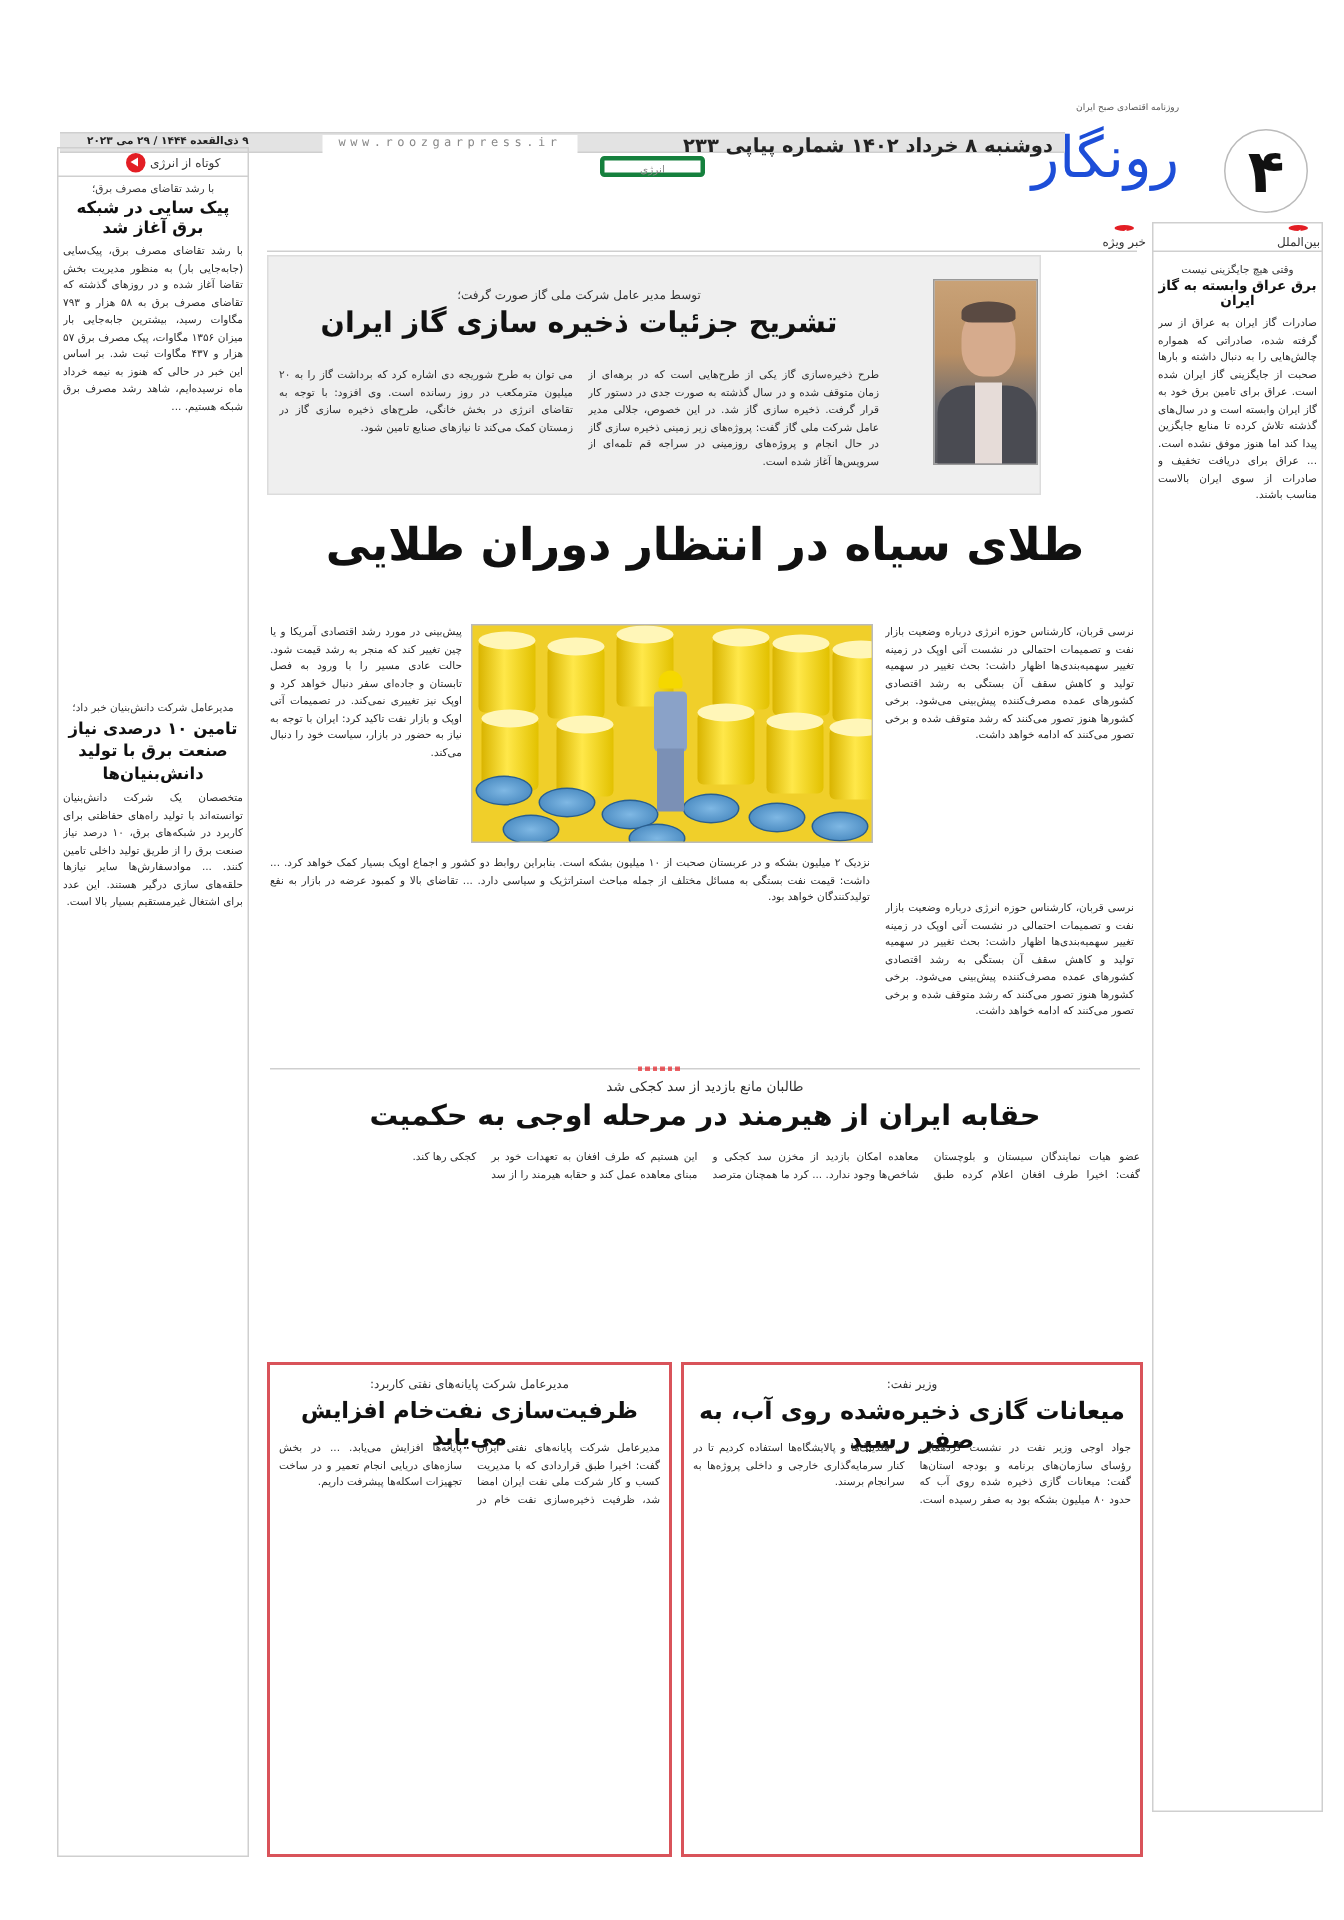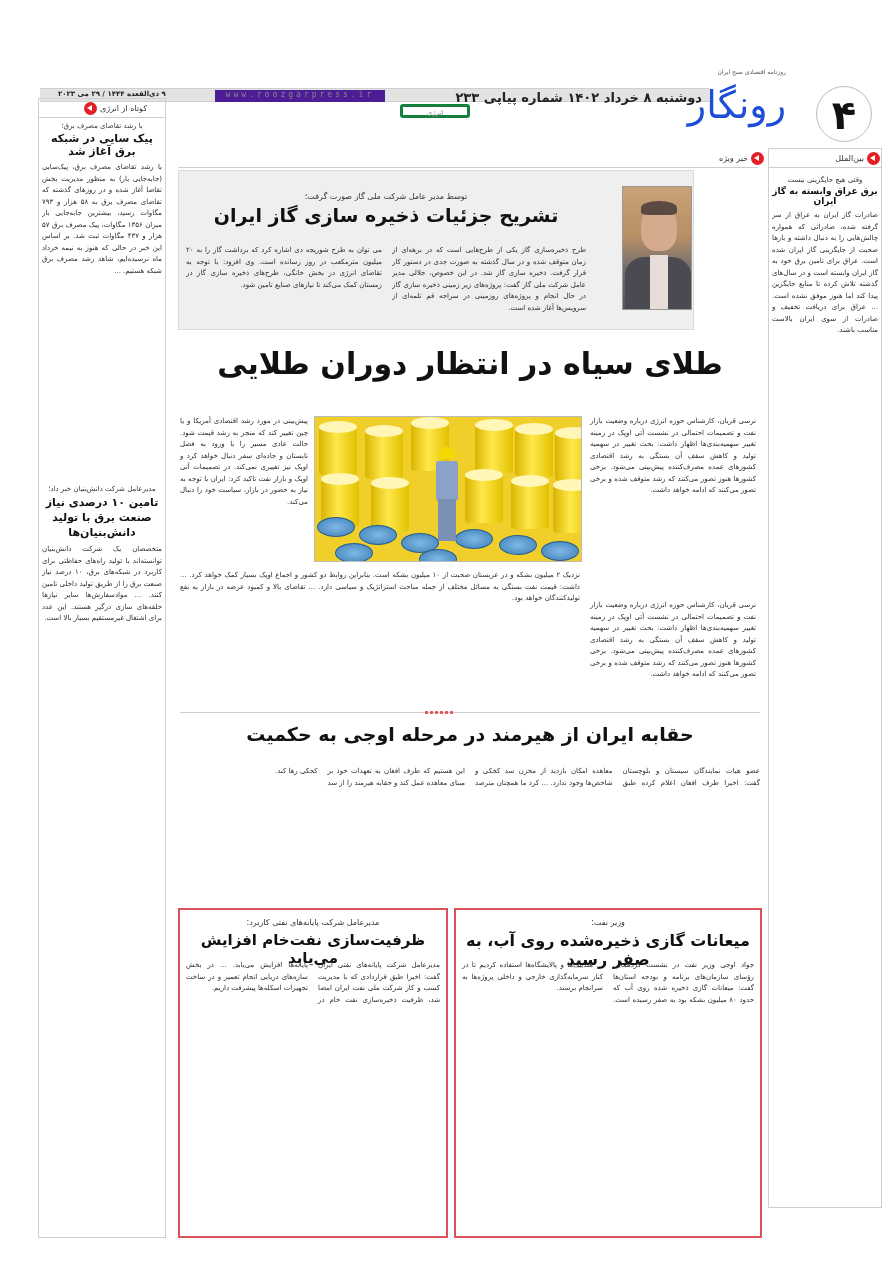--- a/index.html
+++ b/index.html
@@ -7,28 +7,28 @@
   body { font-family: "DejaVu Sans", sans-serif; color: #1a1a1a; direction: rtl; position: relative; }
   .abs { position: absolute; }
 
   
   .masthead { position: absolute; left: 0; top: 0; width: 896px; height: 150px; }
   .tagline { position: absolute; right: 110px; top: 68px; font-size: 6px; color: #555; }
   .logo { position: absolute; right: 110px; top: 84px; width: 95px; height: 42px; color: #1d4ed8; font-weight: normal; font-size: 38px; line-height: 42px; font-family: "DejaVu Sans", sans-serif; letter-spacing: -2px; text-align: left; }
   .page-num-circle { position: absolute; right: 24px; top: 86px; width: 56px; height: 56px; border-radius: 50%; border: 1px solid #bbb; background: #fff; font-size: 40px; font-weight: bold; color: #111; text-align: center; line-height: 56px; }
   .header-band { position: absolute; left: 40px; top: 88px; width: 670px; height: 14px; background: #e3e3e3; border-top: 1px solid #cfcfcf; border-bottom: 1px solid #cfcfcf; }
   .header-band .issue { position: absolute; right: 8px; top: 1px; font-size: 13px; font-weight: bold; color: #222; }
-  .header-band .url { position: absolute; left: 175px; width: 170px; top: 1px; height: 12px; background: #4c1d95; text-align: center; font-size: 8px; letter-spacing: 3px; color: #888; direction: ltr; font-family: "DejaVu Sans Mono", monospace; }
+  .header-band .url { position: absolute; left: 175px; width: 170px; top: 1px; height: 12px; background: #ffffff; text-align: center; font-size: 8px; letter-spacing: 3px; color: #888; direction: ltr; font-family: "DejaVu Sans Mono", monospace; }
   .header-band .date { position: absolute; left: 18px; top: 1px; font-size: 7px; font-weight: bold; color: #222; }
   .section-sketch { position: absolute; left: 400px; top: 104px; width: 70px; height: 14px; border: 3px solid #15803d; border-radius: 3px; font-size: 7px; color: #888; text-align: center; line-height: 12px; }
 
   
   .sidebar-left { position: absolute; left: 38px; top: 98px; width: 128px; height: 1140px; border: 1px solid #cfcfcf; }
   .sidebar-right { position: absolute; right: 14px; top: 148px; width: 114px; height: 1060px; border: 1px solid #cfcfcf; }
-  .sec-tag { position: absolute; height: 16px; font-size: 8px; color: #333; display: flex; align-items: center; gap: 3px; }
+  .sec-tag { position: absolute; height: 16px; font-size: 8px; color: #333; display: flex; align-items: center; gap: 3px; flex-direction: column; }
   .sec-tag .badge { width: 13px; height: 13px; border-radius: 50%; background: #e31e24; position: relative; }
   .sec-tag .badge::after { content: ""; position: absolute; left: 3px; top: 3px; border-right: 5px solid #fff; border-top: 3.5px solid transparent; border-bottom: 3.5px solid transparent; }
   .sec-tag-line { position: absolute; height: 1px; background: #cfcfcf; }
 
   .kicker { font-size: 8px; color: #333; text-align: center; }
   .headline { font-weight: bold; text-align: center; color: #111; }
   .body-text { font-size: 7px; line-height: 11.5px; color: #2a2a2a; text-align: justify; }
 
   
   .feature-box { position: absolute; left: 178px; top: 170px; width: 516px; height: 160px; background: #efefef; border: 1px solid #dcdcdc; }
@@ -73,21 +73,21 @@
   <span class="badge"></span>
   <span>کوتاه از انرژی</span>
 </div>
 <div class="sec-tag-line" style="left:38px; top:117px; width:128px;"></div>
 
 <div class="abs" style="left:42px; top:122px; width:120px;">
   <div class="kicker" style="font-size:7px;">با رشد تقاضای مصرف برق؛</div>
   <div class="headline" style="font-size:11px; margin:2px 0 4px;">پیک سایی در شبکه برق آغاز شد</div>
   <div class="body-text" style="height:300px; overflow:hidden;">با رشد تقاضای مصرف برق، پیک‌سایی (جابه‌جایی بار) به منظور مدیریت بخش تقاضا آغاز شده و در روزهای گذشته که تقاضای مصرف برق به ۵۸ هزار و ۷۹۳ مگاوات رسید، بیشترین جابه‌جایی بار میزان ۱۳۵۶ مگاوات، پیک مصرف برق ۵۷ هزار و ۴۳۷ مگاوات ثبت شد. بر اساس این خبر در حالی که هنوز به نیمه خرداد ماه نرسیده‌ایم، شاهد رشد مصرف برق شبکه هستیم. ...</div>
 </div>
-<div class="abs" style="left:42px; top:468px; width:120px;margin-top:17px;">
+<div class="abs" style="left:42px; top:468px; width:120px;">
   <div class="kicker" style="font-size:7px;">مدیرعامل شرکت دانش‌بنیان خبر داد؛</div>
   <div class="headline" style="font-size:11px; margin:2px 0 4px; line-height:15px;">تامین ۱۰ درصدی نیاز صنعت برق با تولید دانش‌بنیان‌ها</div>
   <div class="body-text" style="height:700px; overflow:hidden;">متخصصان یک شرکت دانش‌بنیان توانسته‌اند با تولید راه‌های حفاظتی برای کاربرد در شبکه‌های برق، ۱۰ درصد نیاز صنعت برق را از طریق تولید داخلی تامین کنند. ... موادسفارش‌ها سایر نیازها حلقه‌های سازی درگیر هستند. این عدد برای اشتغال غیرمستقیم بسیار بالا است.</div>
 </div>
 
 <div class="sidebar-right"></div>
 <div class="sec-tag" style="right:16px; top:150px;">
   <span class="badge"></span>
   <span>بین‌الملل</span>
 </div>
@@ -151,20 +151,21 @@
 
 <div class="body-text abs" style="left:590px; top:416px; width:166px; height:180px; overflow:hidden;">نرسی قربان، کارشناس حوزه انرژی درباره وضعیت بازار نفت و تصمیمات احتمالی در نشست آتی اوپک در زمینه تغییر سهمیه‌بندی‌ها اظهار داشت: بحث تغییر در سهمیه تولید و کاهش سقف آن بستگی به رشد اقتصادی کشورهای عمده مصرف‌کننده پیش‌بینی می‌شود. برخی کشورها هنوز تصور می‌کنند که رشد متوقف شده و برخی تصور می‌کنند که ادامه خواهد داشت.</div>
 <div class="body-text abs" style="left:180px; top:416px; width:128px; height:146px; overflow:hidden;">پیش‌بینی در مورد رشد اقتصادی آمریکا و یا چین تغییر کند که منجر به رشد قیمت شود. حالت عادی مسیر را با ورود به فصل تابستان و جاده‌ای سفر دنبال خواهد کرد و اوپک نیز تغییری نمی‌کند. در تصمیمات آتی اوپک و بازار نفت تاکید کرد: ایران با توجه به نیاز به حضور در بازار، سیاست خود را دنبال می‌کند.</div>
 <div class="body-text abs" style="left:180px; top:570px; width:400px; height:110px; overflow:hidden;">نزدیک ۲ میلیون بشکه و در عربستان صحبت از ۱۰ میلیون بشکه است. بنابراین روابط دو کشور و اجماع اوپک بسیار کمک خواهد کرد. ... داشت: قیمت نفت بستگی به مسائل مختلف از جمله مباحث استراتژیک و سیاسی دارد. ... تقاضای بالا و کمبود عرضه در بازار به نفع تولیدکنندگان خواهد بود.</div>
 <div class="body-text abs" style="left:590px; top:600px; width:166px; height:82px; overflow:hidden;">نرسی قربان، کارشناس حوزه انرژی درباره وضعیت بازار نفت و تصمیمات احتمالی در نشست آتی اوپک در زمینه تغییر سهمیه‌بندی‌ها اظهار داشت: بحث تغییر در سهمیه تولید و کاهش سقف آن بستگی به رشد اقتصادی کشورهای عمده مصرف‌کننده پیش‌بینی می‌شود. برخی کشورها هنوز تصور می‌کنند که رشد متوقف شده و برخی تصور می‌کنند که ادامه خواهد داشت.</div>
 
 <div class="divider" style="left:180px; top:712px; width:580px;"></div>
 <div class="divider-dots" style="left:425px; top:711px;"></div>
 
 <div class="abs" style="left:180px; top:720px; width:580px;">
+  <div class="kicker" style="font-size:9px;">طالبان مانع بازدید از سد کجکی شد</div>
   <div class="headline" style="font-size:19px; margin-top:3px;">حقابه ایران از هیرمند در مرحله اوجی به حکمیت</div>
 </div>
 <div class="body-text abs" style="left:180px; top:766px; width:580px; height:122px; overflow:hidden; column-count:4; column-gap:10px;">عضو هیات نمایندگان سیستان و بلوچستان گفت: اخیرا طرف افغان اعلام کرده طبق معاهده امکان بازدید از مخزن سد کجکی و شاخص‌ها وجود ندارد. ... کرد ما همچنان مترصد این هستیم که طرف افغان به تعهدات خود بر مبنای معاهده عمل کند و حقابه هیرمند را از سد کجکی رها کند.</div>
 
 <div class="redbox" style="left:454px; top:908px; width:308px; height:330px;"></div>
 <div class="abs" style="left:462px; top:918px; width:292px;">
   <div class="kicker" style="font-size:8px;">وزیر نفت:</div>
   <div class="headline" style="font-size:16px; margin-top:4px;">میعانات گازی ذخیره‌شده روی آب، به صفر رسید</div>
 </div>
 <div class="body-text abs" style="left:462px; top:960px; width:292px; height:270px; overflow:hidden; column-count:2; column-gap:10px;">جواد اوجی وزیر نفت در نشست گردهمایی رؤسای سازمان‌های برنامه و بودجه استان‌ها گفت: میعانات گازی ذخیره شده روی آب که حدود ۸۰ میلیون بشکه بود به صفر رسیده است. ... هلدینگ‌ها و پالایشگاه‌ها استفاده کردیم تا در کنار سرمایه‌گذاری خارجی و داخلی پروژه‌ها به سرانجام برسند.</div>

